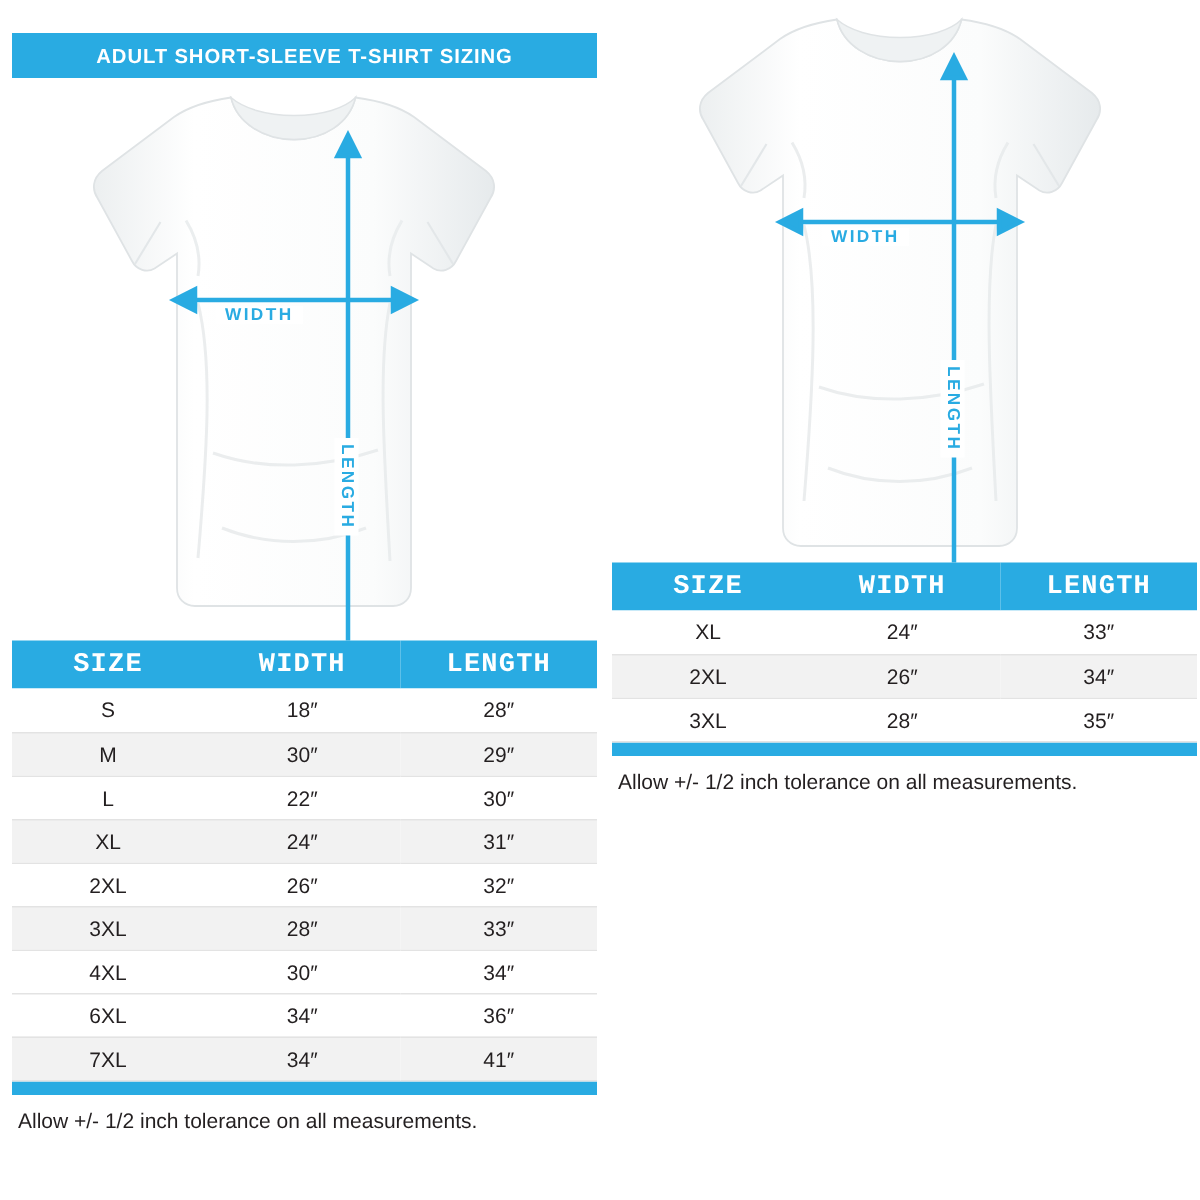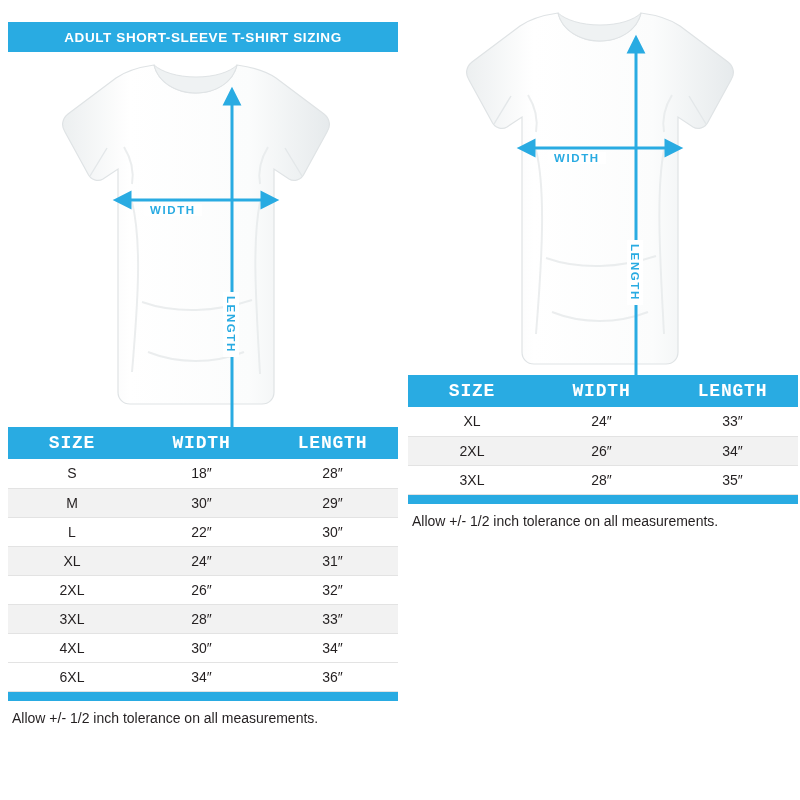--- a/index.html
+++ b/index.html
@@ -217,20 +217,25 @@
         </tr>
         <tr class="row-norm">
           <td>4XL</td>
           <td>30″</td>
           <td>34″</td>
         </tr>
         <tr class="row-norm">
           <td>6XL</td>
           <td>34″</td>
           <td>36″</td>
+        </tr>
+        <tr class="row-alt">
+          <td>7XL</td>
+          <td>34″</td>
+          <td>41″</td>
         </tr>
       </tbody>
     </table>
 
     <div class="table-footer-bar"></div>
     <div class="tolerance">Allow +/- 1/2 inch tolerance on all measurements.</div>
   </div>
 
   <div class="panel panel-right">
 

